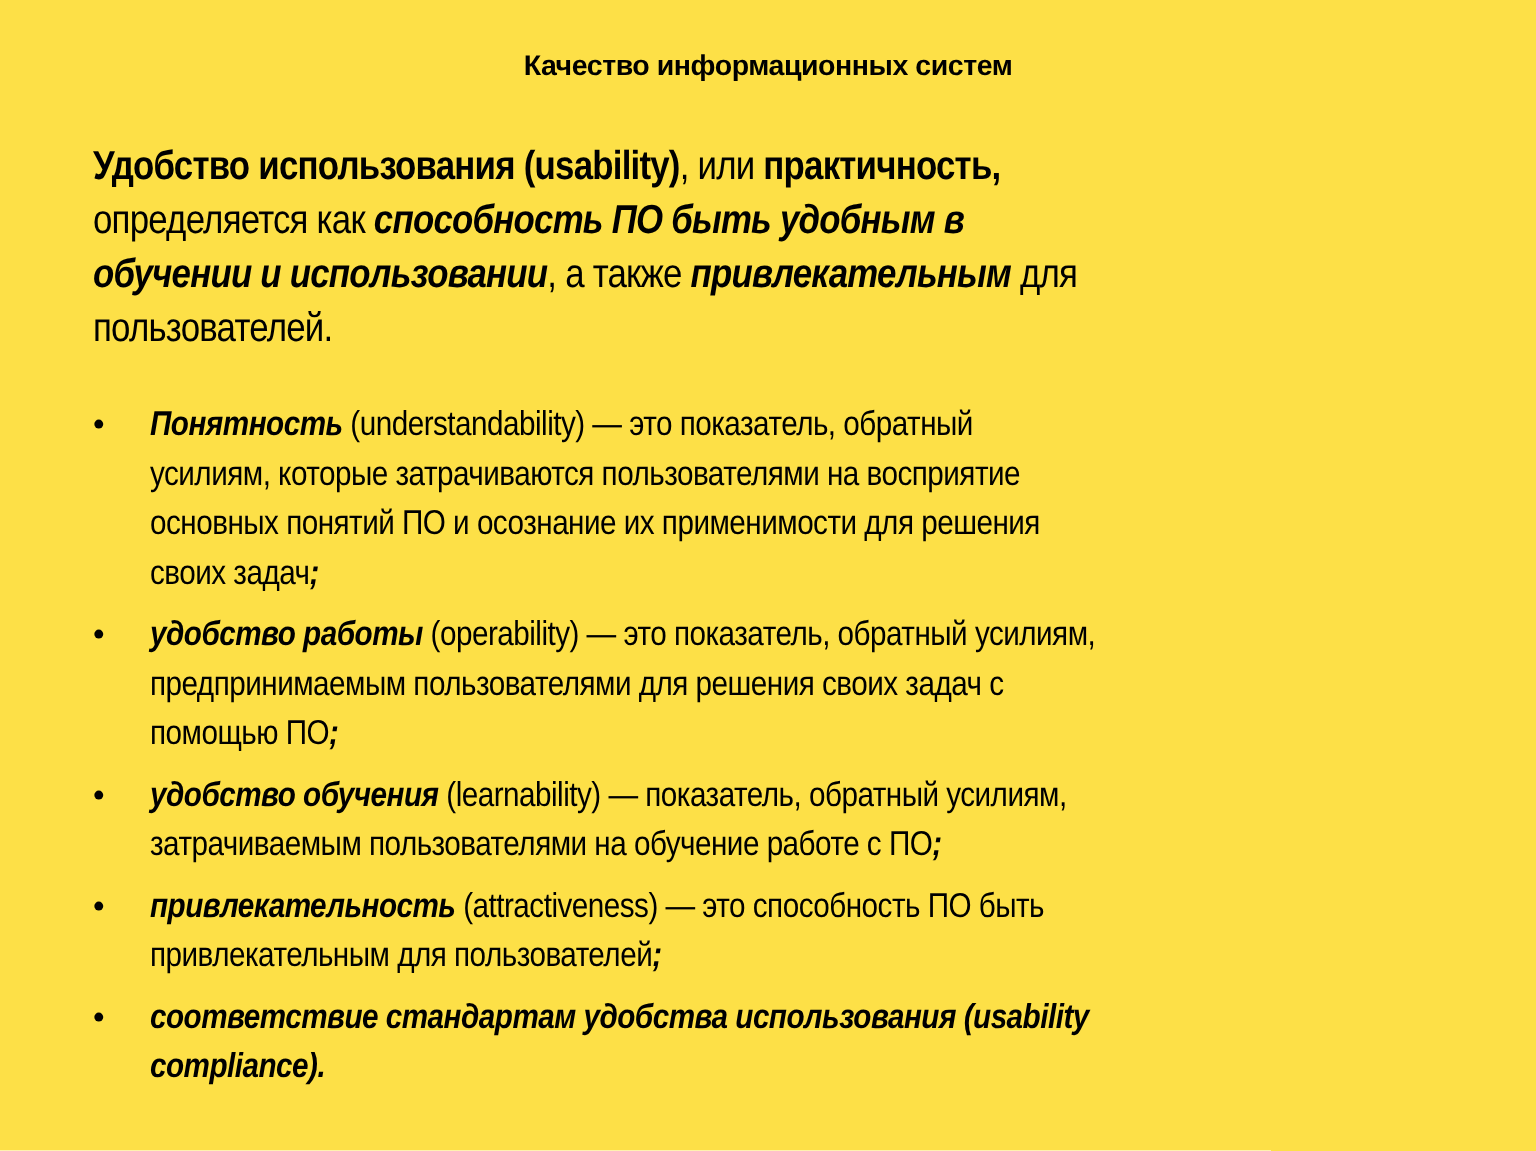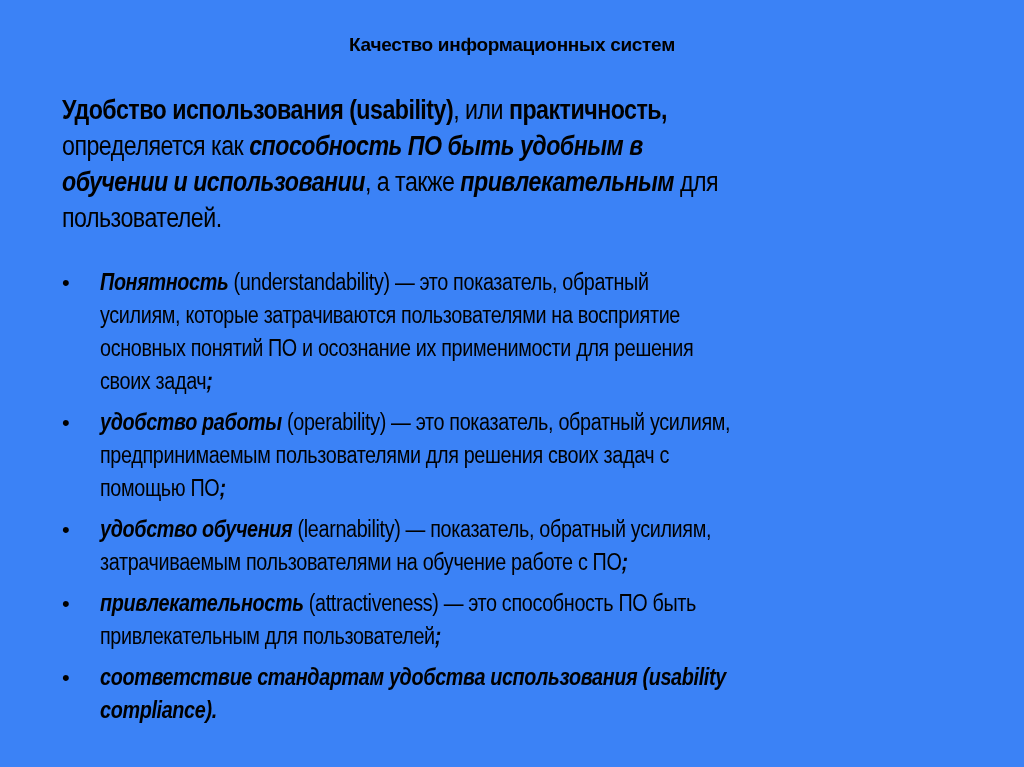--- a/index.html
+++ b/index.html
@@ -12,21 +12,21 @@
       height: 767px;
       overflow: hidden;
       position: relative;
       font-family: "Liberation Sans", sans-serif;
       color: #000000;
     }
     .slide {
       position: absolute;
       left: 0; top: 0;
       width: 1024px; height: 767px;
-      background: #3b82f6;
+      background: #fde047;
     }
     .title {
       position: absolute;
       left: 0; top: 34px;
       width: 1024px;
       text-align: center;
       font-size: 19px;
       font-weight: bold;
       letter-spacing: -0.3px;
     }

